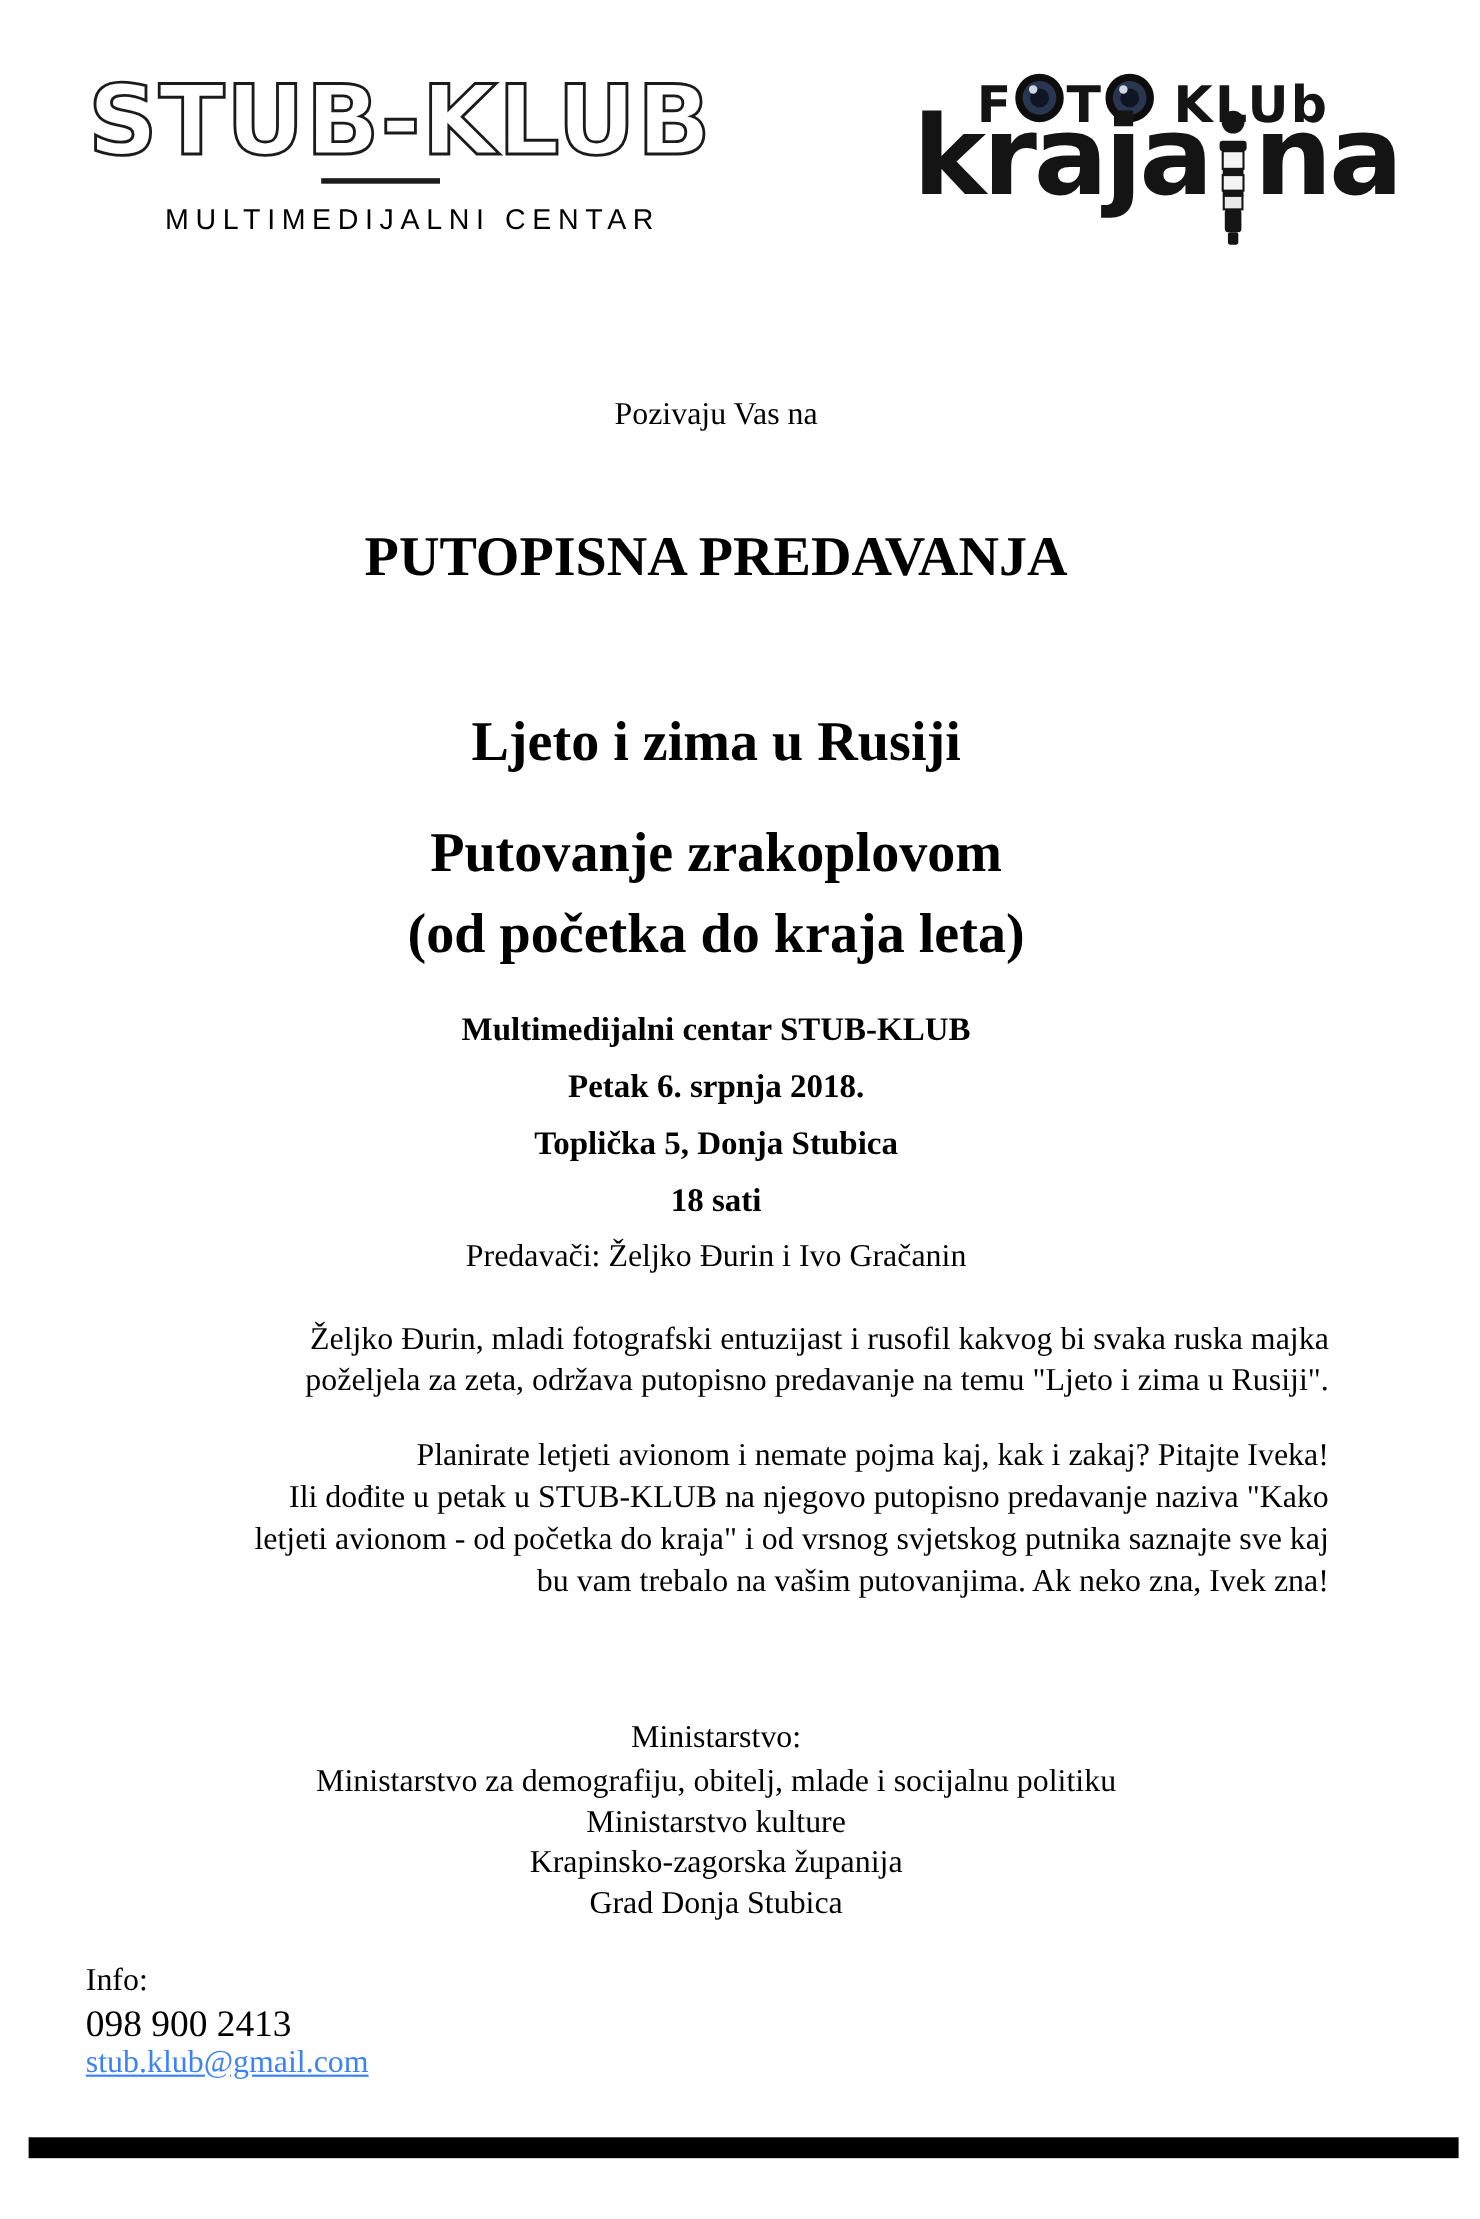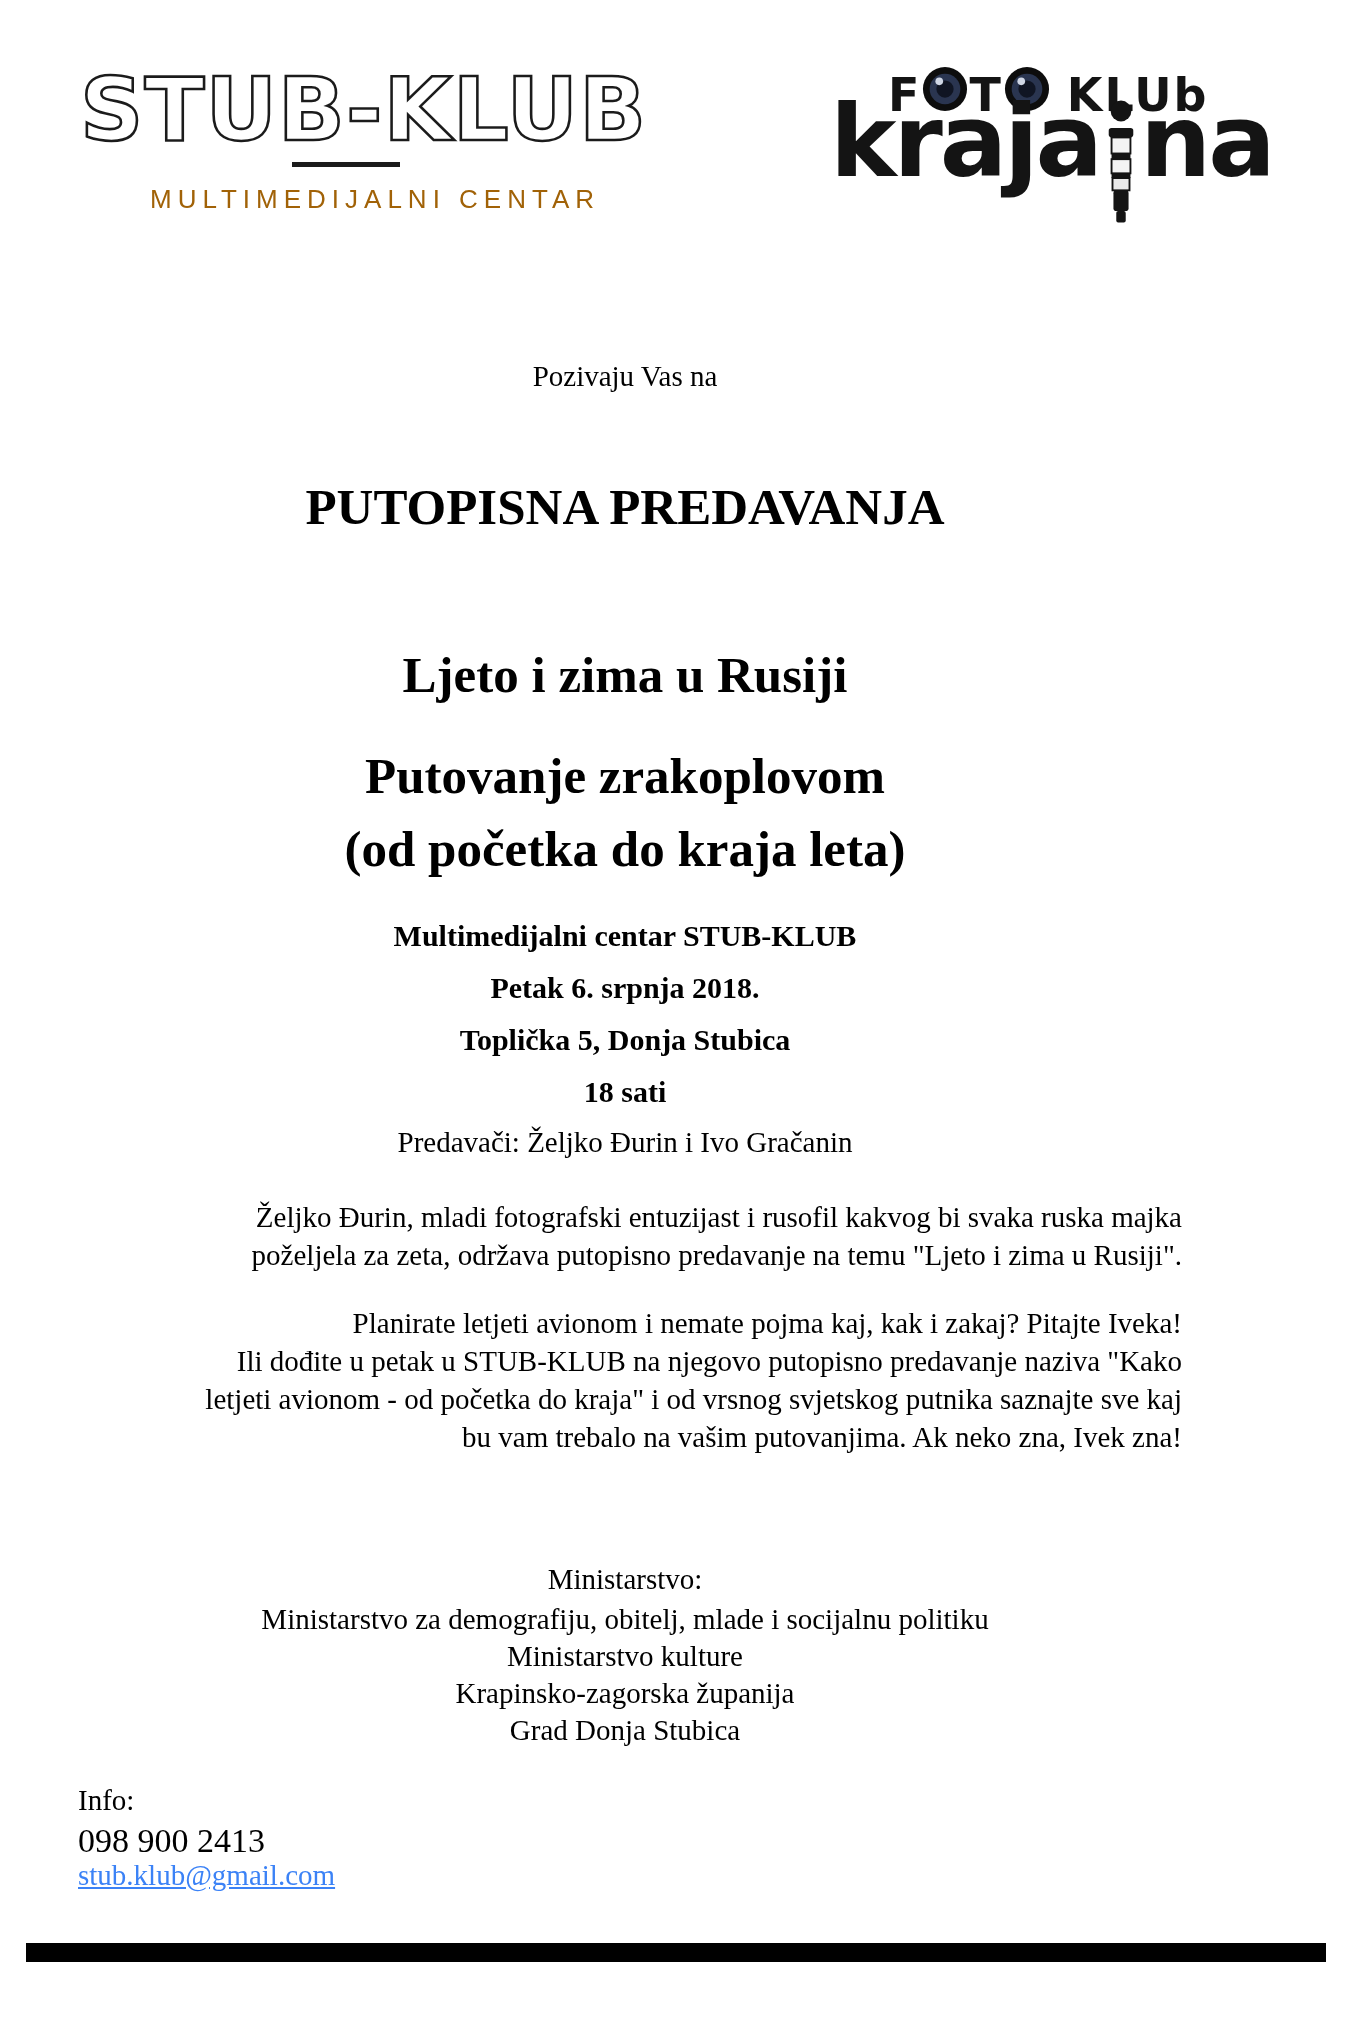--- a/index.html
+++ b/index.html
@@ -15,40 +15,40 @@
     font-family:"DejaVu Sans",sans-serif; font-weight:bold; font-size:88px;
     line-height:1; color:transparent; -webkit-text-stroke:2.6px #1b1b1b;
     letter-spacing:1px; white-space:nowrap;
   }
   .stub-logo-underline {
     position:absolute; left:292px; top:162px; width:108px; height:5px; background:#1b1b1b;
   }
   .stub-logo-subtitle {
     position:absolute; left:150px; top:184px;
     font-family:"Liberation Sans","DejaVu Sans",sans-serif; font-size:26px;
-    letter-spacing:6px; color:#a16207; white-space:nowrap;
+    letter-spacing:6px; color:#000000; white-space:nowrap;
   }
 
   
   .foto-klub-line1 {
     position:absolute; left:888px; top:66px; display:flex; align-items:center;
     font-family:"DejaVu Sans",sans-serif; font-weight:bold; font-size:46px;
     color:#141414; letter-spacing:2px;
   }
   .foto-klub-line1 .lens { margin:0 1px; display:block; }
   .foto-klub-line1 .klub-word { margin-left:16px; }
   .krapina-line {
     position:absolute; left:830px; top:92px; display:flex; align-items:flex-start;
     font-family:"DejaVu Sans",sans-serif; font-weight:bold; font-size:100px;
     line-height:1; color:#141414; letter-spacing:-3px;
   }
   .krapina-line .i-lens { margin:6px 2px 0 4px; display:block; }
 
   
-  .col { position:absolute; left:68px; width:1114px; text-align:center; }
+  .col { position:absolute; left:94px; width:1114px; text-align:center; }
   .intro       { top:360px;  font-size:29px; }
   .title-main  { top:478px;  font-size:51px; font-weight:bold; }
   .title-sub   { top:646px;  font-size:51px; font-weight:bold; }
   .title-lect  { top:740px;  font-size:51px; font-weight:bold; line-height:73px; white-space:pre-line; }
   .venue       { top:910px;  font-size:30px; font-weight:bold; line-height:52px; white-space:pre-line; }
   .lecturers   { top:1126px; font-size:29px; }
   .para        { text-align:right; font-size:29px; line-height:38px; white-space:pre-line; }
   .para1       { top:1198px; }
   .para2       { top:1304px; }
   .sponsors-heading { top:1563px; font-size:29px; }

